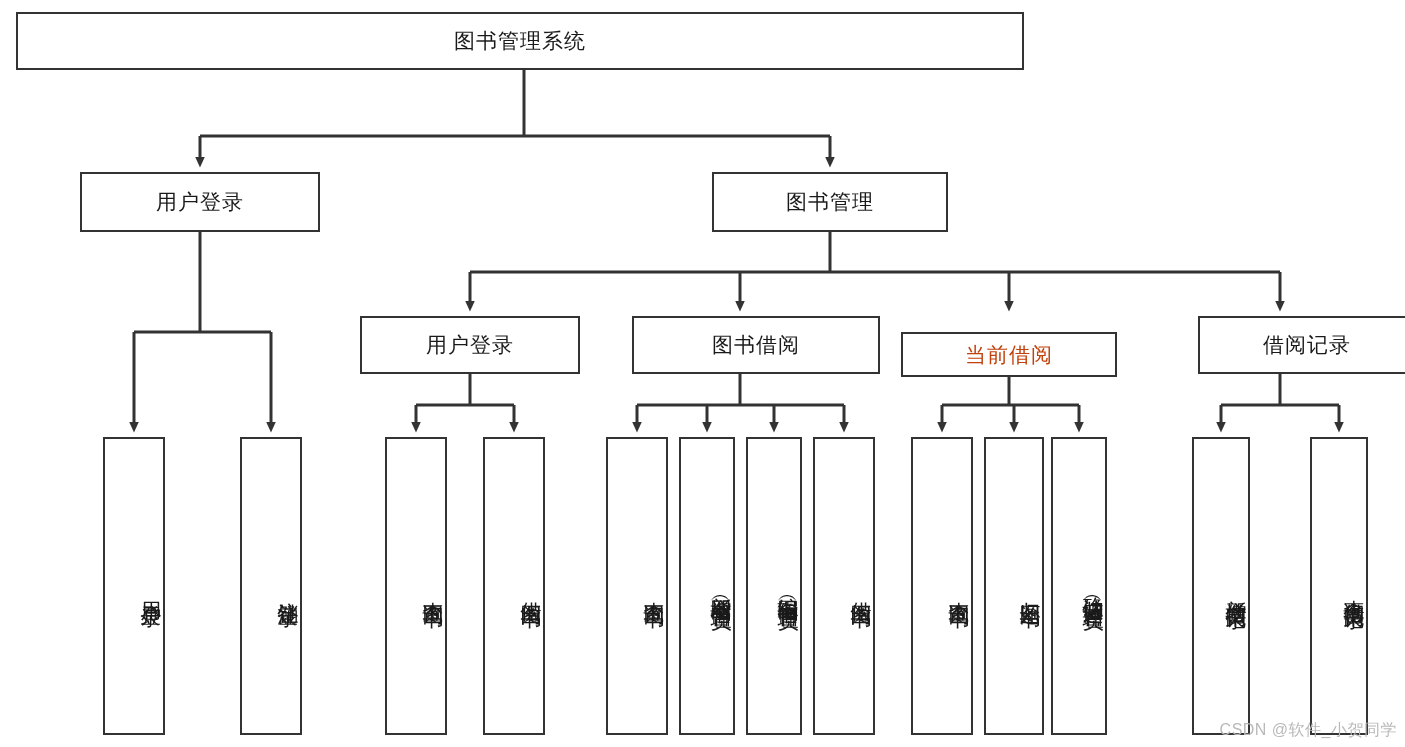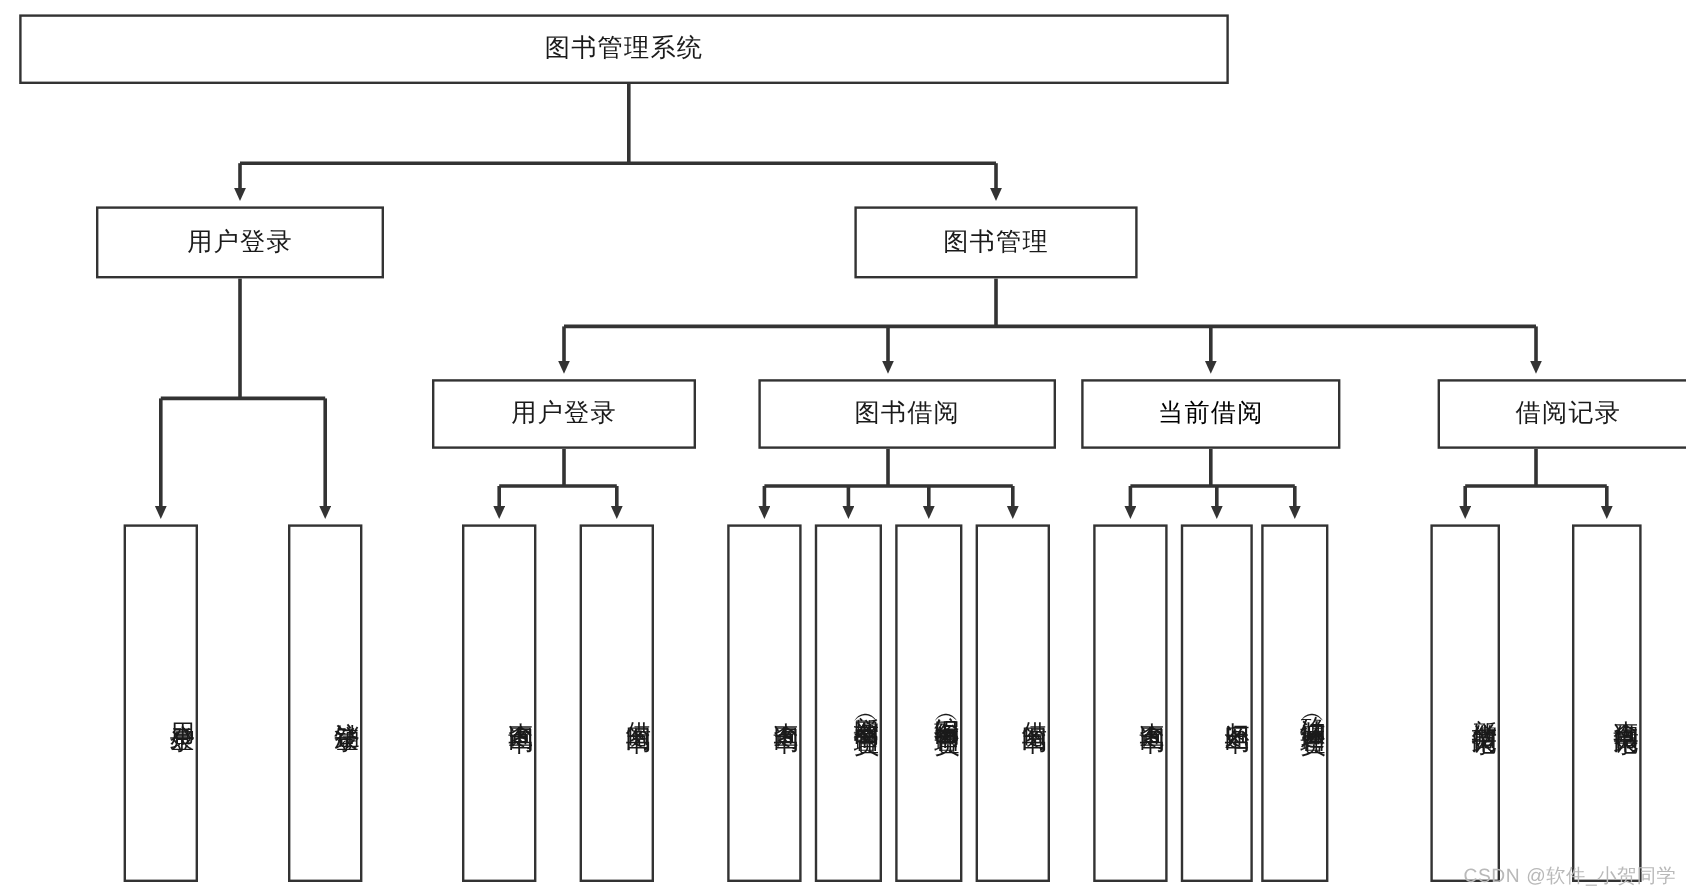--- a/index.html
+++ b/index.html
@@ -122,21 +122,21 @@
       </div>
       <div class="node horizontal" style="left: 712px; top: 172px; width: 236px; height: 60px; border-color: rgb(51, 51, 51); background: rgb(255, 255, 255); color: rgb(26, 26, 26);">
         <span class="label">图书管理</span>
       </div>
       <div class="node horizontal" style="left: 360px; top: 316px; width: 220px; height: 58px; border-color: rgb(51, 51, 51); background: rgb(255, 255, 255); color: rgb(26, 26, 26);">
         <span class="label">用户登录</span>
       </div>
       <div class="node horizontal" style="left: 632px; top: 316px; width: 248px; height: 58px; border-color: rgb(51, 51, 51); background: rgb(255, 255, 255); color: rgb(26, 26, 26);">
         <span class="label">图书借阅</span>
       </div>
-      <div class="node horizontal" style="left: 901px; top: 316px; width: 216px; height: 58px; border-color: rgb(51, 51, 51); background: rgb(255, 255, 255); color: #000000;">
+      <div class="node horizontal" style="left: 901px; top: 332px; width: 216px; height: 45px; border-color: rgb(51, 51, 51); background: rgb(255, 255, 255); color: #c2410c;">
         <span class="label">当前借阅</span>
       </div>
       <div class="node horizontal" style="left: 1198px; top: 316px; width: 218px; height: 58px; border-color: rgb(51, 51, 51); background: rgb(255, 255, 255); color: rgb(26, 26, 26);">
         <span class="label">借阅记录</span>
       </div>
       <div class="node vertical" style="left: 103px; top: 437px; width: 62px; height: 298px; border-color: rgb(51, 51, 51); background: rgb(255, 255, 255); color: rgb(26, 26, 26);">
         <span class="label">用户登录</span>
       </div>
       <div class="node vertical" style="left: 240px; top: 437px; width: 62px; height: 298px; border-color: rgb(51, 51, 51); background: rgb(255, 255, 255); color: rgb(26, 26, 26);">
         <span class="label">注销登录</span>

